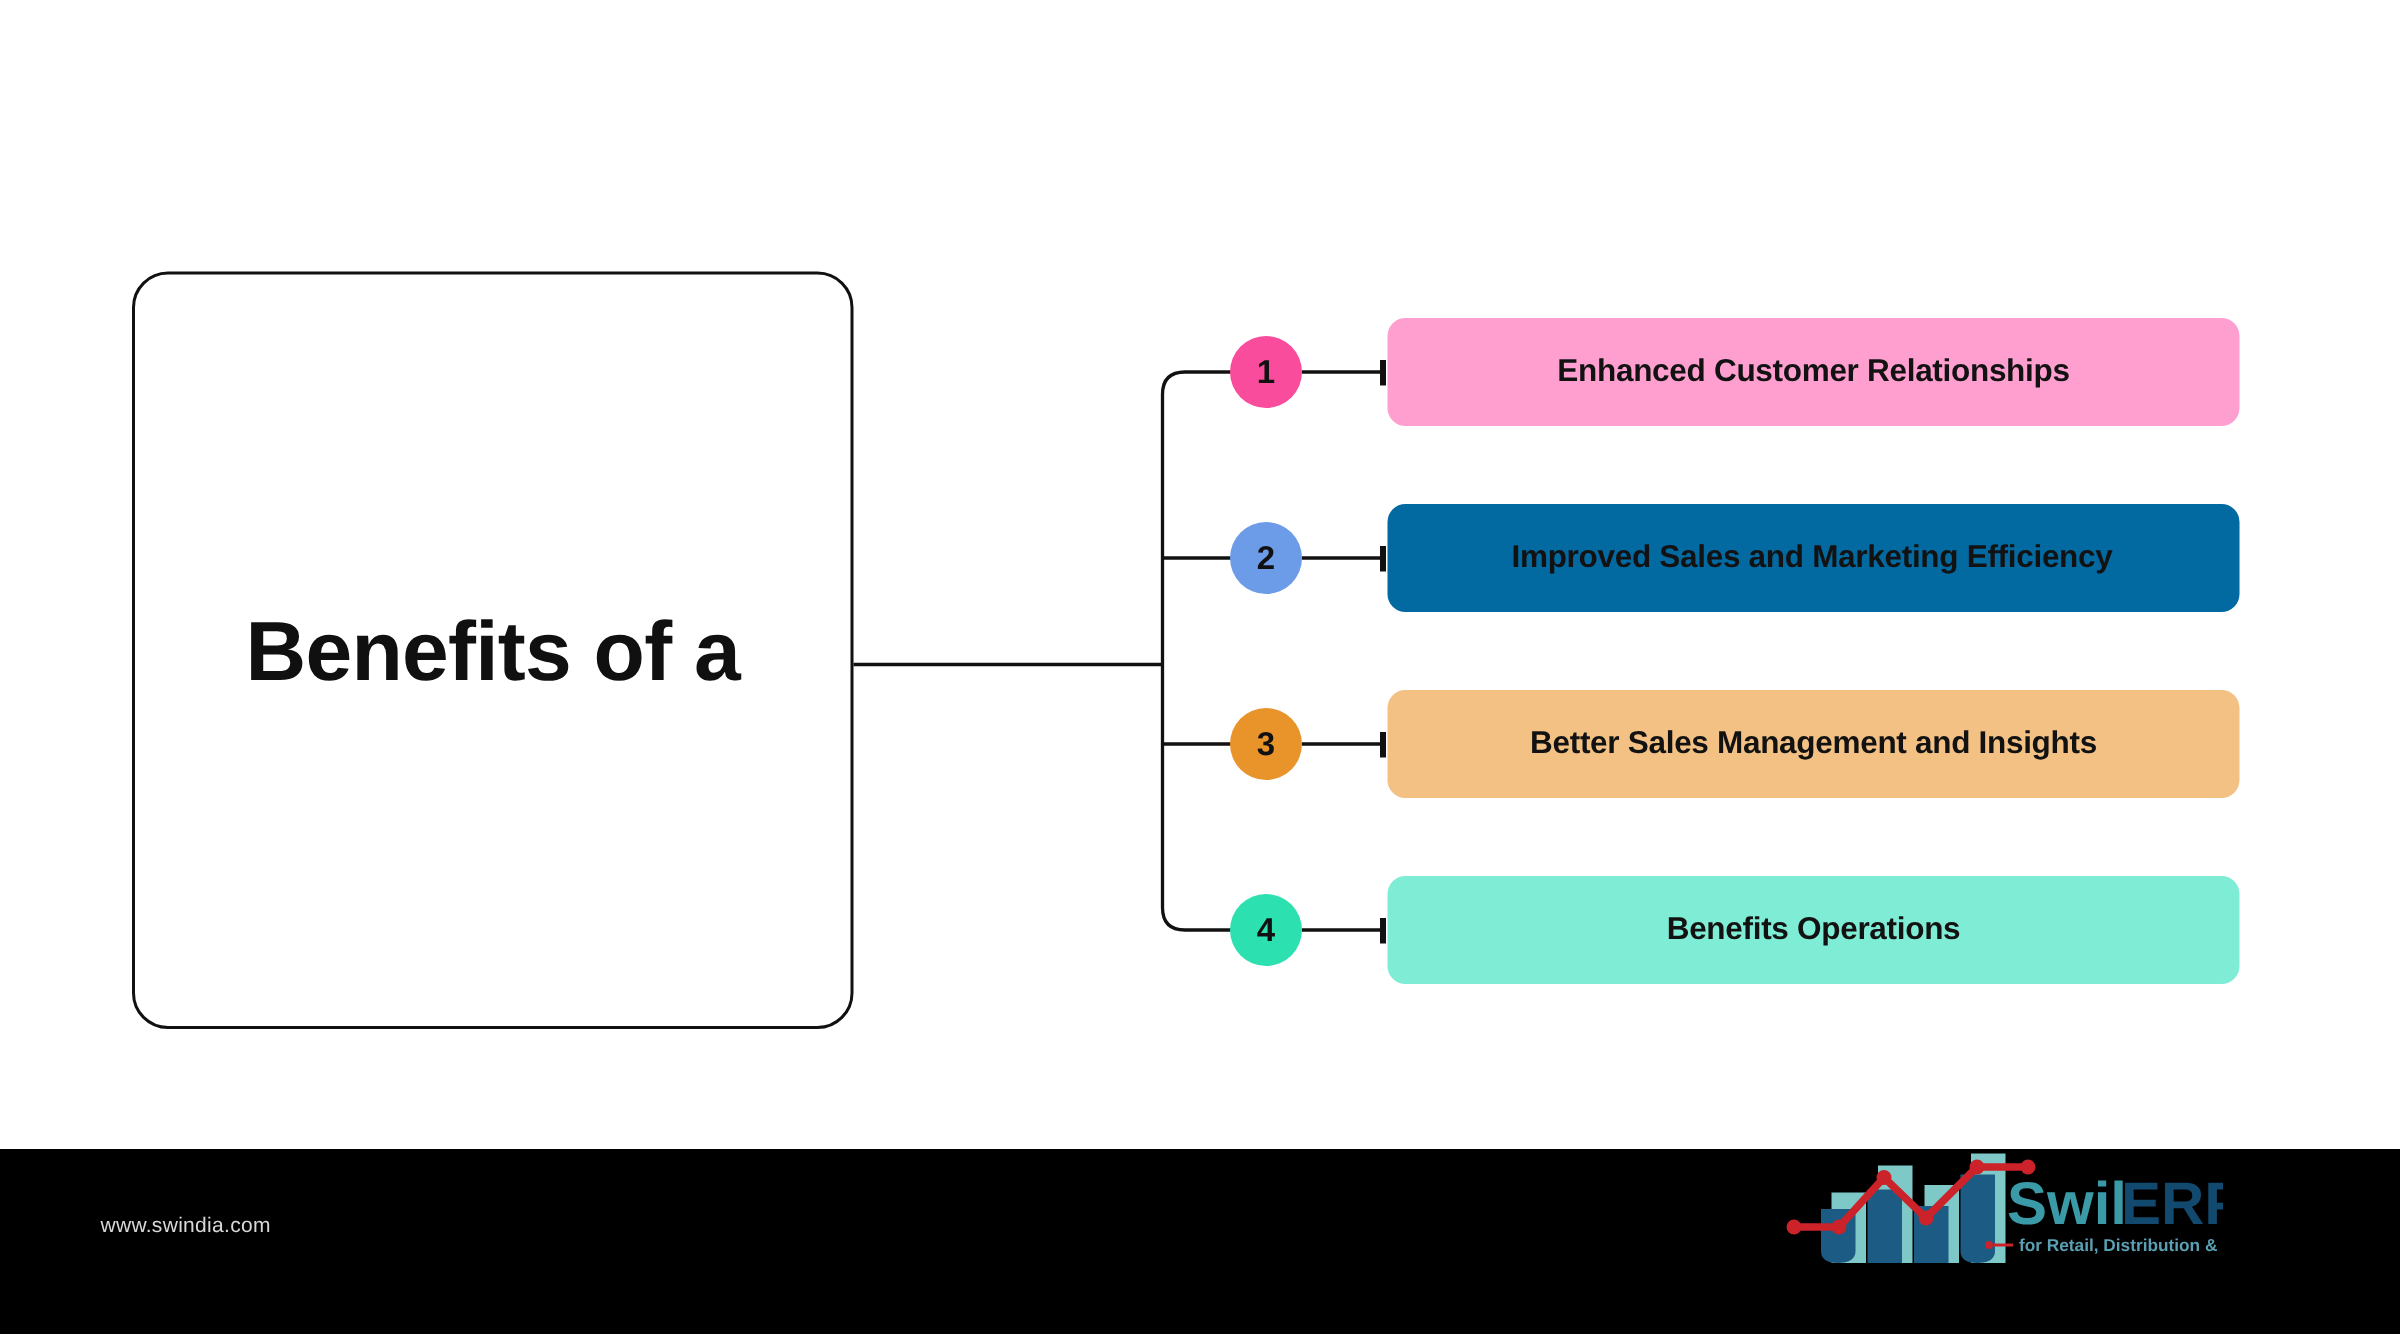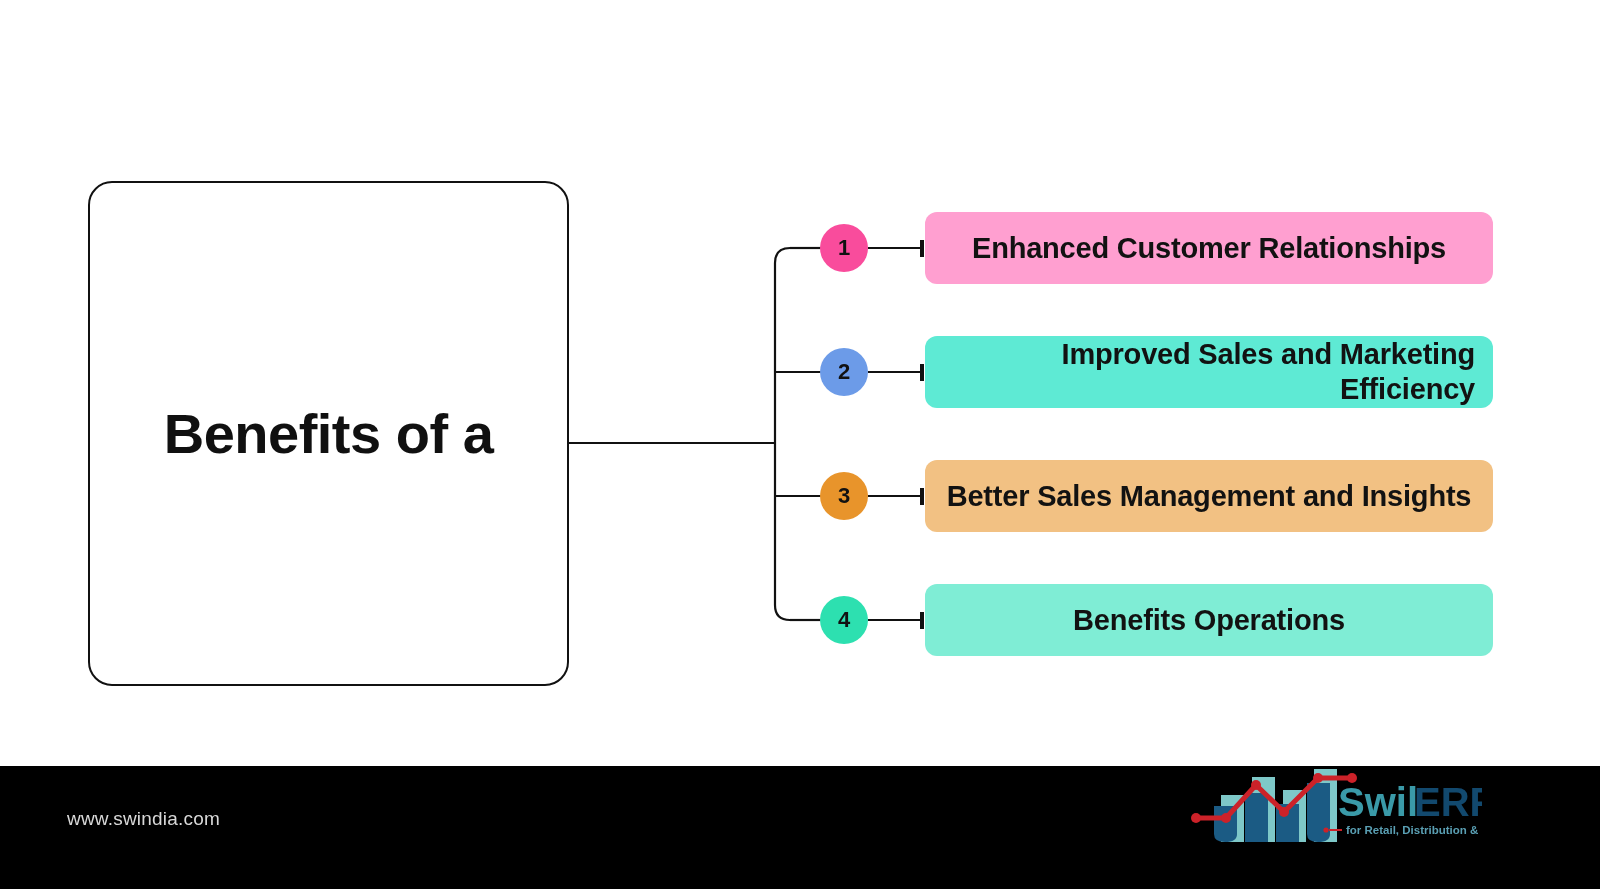--- a/index.html
+++ b/index.html
@@ -72,40 +72,40 @@
     width:568px;
     height:72px;
     border-radius:12px;
     display:flex;
     align-items:center;
     justify-content:center;
     z-index:2;
     padding:0 18px;
   }
   .benefit-label {
-    font-size:29px;
+    font-size:21px;
     font-weight:700;
     color:#121212;
     text-align:right;
     letter-spacing:-0.2px;
     line-height:1.2;
     font-family:"Liberation Sans", sans-serif;
   }
 
   
   #footer {
     position:absolute;
     left:0; top:766px;
     width:1600px; height:123px;
     background:#000000;
   }
   #footer-url {
     position:absolute;
     left:67px; top:808px;
-    font-size:19px;
+    font-size:14px;
     color:#d8d8d8;
     letter-spacing:0.2px;
     font-family:"Liberation Sans", sans-serif;
   }
 
   
   #logo {
     position:absolute;
     left:1190px; top:760px;
     width:292px; height:82px;
@@ -156,21 +156,21 @@
   <div class="node-circle" style="left: 820px; top: 472px; background: rgb(232, 148, 43);">
     <span>3</span>
   </div>
   <div class="node-circle" style="left: 820px; top: 596px; background: rgb(45, 224, 176);">
     <span>4</span>
   </div>
 
   <div class="benefit-pill" style="top: 212px; background: rgb(255, 159, 208);">
     <span class="benefit-label" style="color: rgb(18, 18, 18);">Enhanced Customer Relationships</span>
   </div>
-  <div class="benefit-pill" style="top: 336px; background: #5eead4; padding-left: 16px;">
+  <div class="benefit-pill" style="top: 336px; background: #0369a1; padding-left: 16px;">
     <span class="benefit-label" style="color: rgb(18, 18, 18);">Improved Sales and Marketing Efficiency</span>
   </div>
   <div class="benefit-pill" style="top: 460px; background: rgb(242, 193, 131);">
     <span class="benefit-label" style="color: rgb(18, 18, 18);">Better Sales Management and Insights</span>
   </div>
   <div class="benefit-pill" style="top: 584px; background: rgb(127, 237, 213);">
     <span class="benefit-label" style="color: rgb(18, 18, 18);">Benefits Operations</span>
   </div>
 
   <div id="footer" style="background: rgb(0, 0, 0);"></div>

